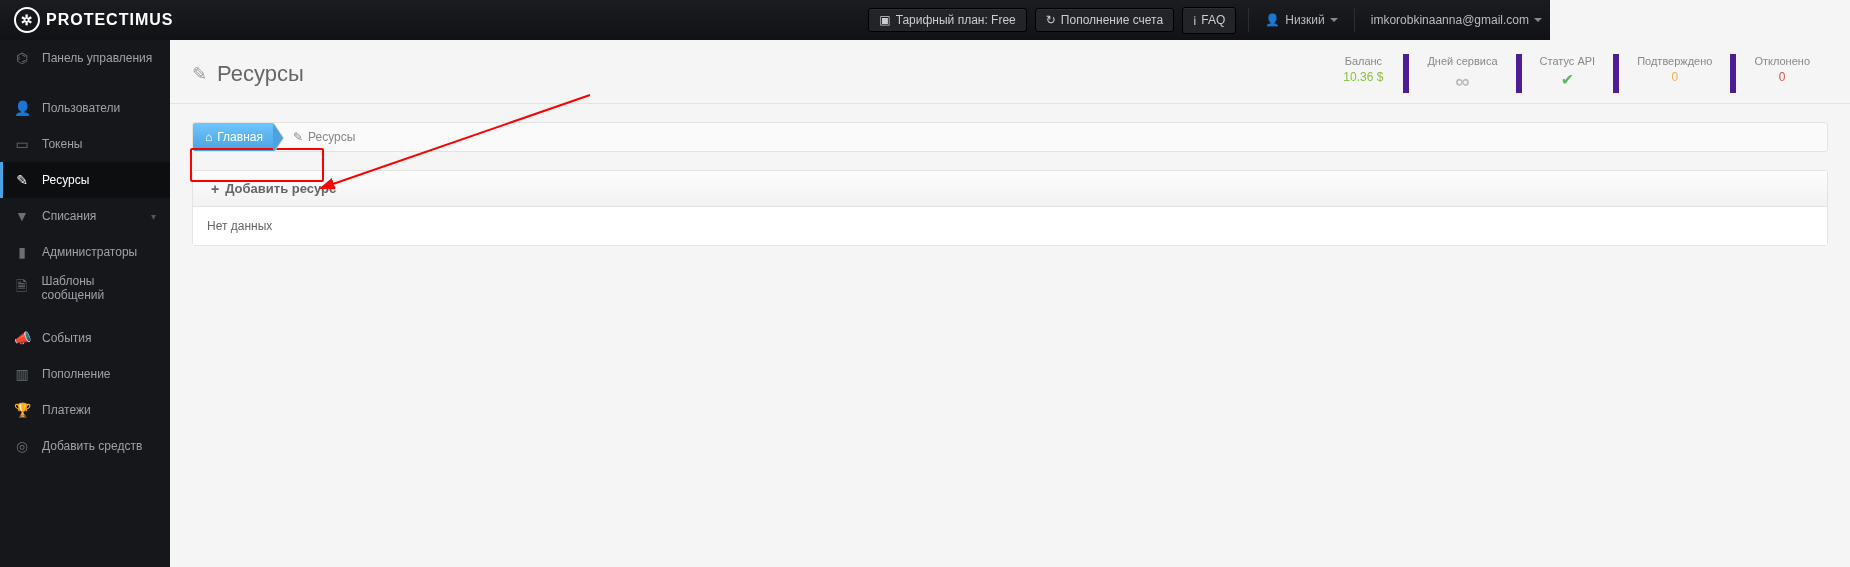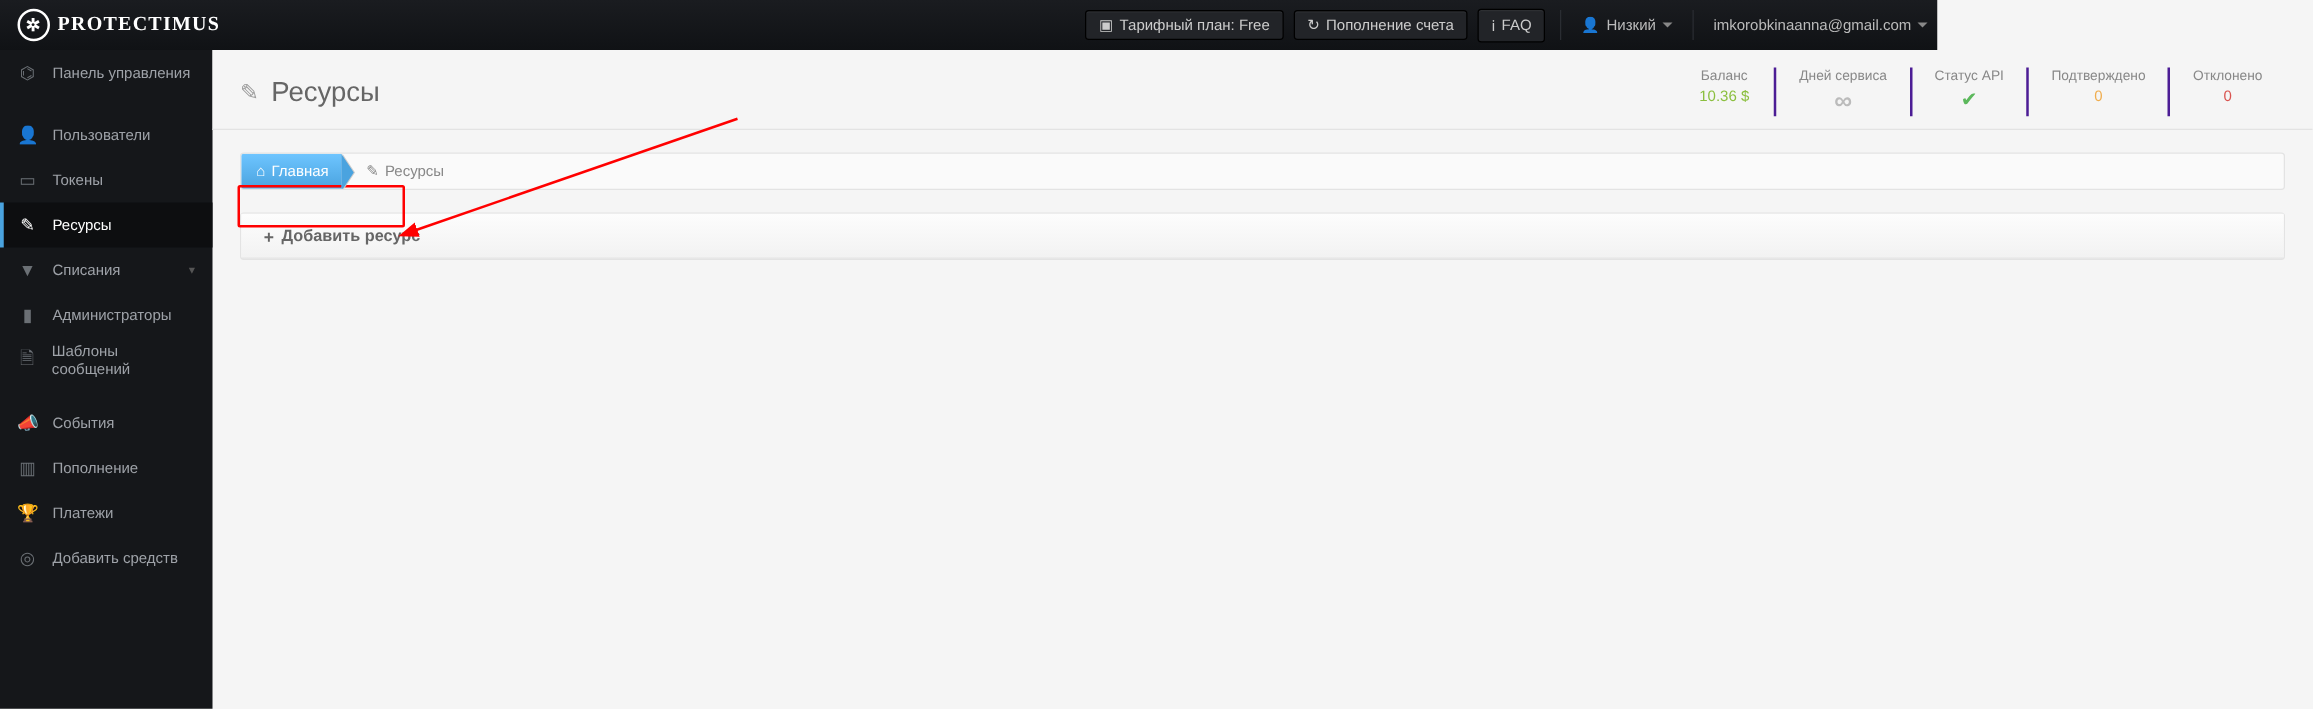--- a/index.html
+++ b/index.html
@@ -2,21 +2,21 @@
 <html><head>
 <meta charset="utf-8">
 <style>
 * { box-sizing: border-box; margin: 0; padding: 0; }
 body { font-family: "Helvetica Neue", Helvetica, Arial, sans-serif; font-size: 13px; background: #f5f5f5; color: #333; width: 1550px; height: 475px; overflow: hidden; }
 
 
 .topbar { height: 40px; background: linear-gradient(#1a1c20,#101215); display: flex; align-items: center; color: #bbb; }
 .logo { display:flex; align-items:center; gap:6px; padding: 0 14px; color:#fff; font-weight:bold; font-size:16px; letter-spacing:1px;}
 .logo-icon { width:26px; height:26px; border:2px solid #fff; border-radius:50%; display:flex; align-items:center; justify-content:center; font-size:14px; color:#fff; position:relative;}
-.logo-text { font-family: Liberation Serif, serif; }
+.logo-text { font-family: Liberation Sans, sans-serif; }
 .top-spacer { flex:1; }
 .top-right { display:flex; align-items:center; height:100%; }
 .top-btn { background:#222428; border:1px solid #000; border-radius:3px; padding:4px 10px; margin:0 4px; font-size:12px; color:#ccc; display:flex; align-items:center; gap:5px; cursor:pointer; box-shadow:inset 0 1px 0 rgba(255,255,255,0.05);}
 .top-sep { width:1px; height:24px; background:#2a2d32; margin:0 8px; }
 .top-link { color:#bbb; padding:0 8px; display:flex; align-items:center; gap:5px; font-size:12px; cursor:pointer;}
 .user-icon { color:#d9534f; }
 .caret { display:inline-block; width:0; height:0; border-left:4px solid transparent; border-right:4px solid transparent; border-top:4px solid #888; vertical-align:middle;}
 
 
 .sidebar { position:absolute; top:40px; left:0; bottom:0; width:170px; background:#15171a; color:#aaa; }
@@ -27,21 +27,21 @@
 .sb-icon { width:16px; text-align:center; font-size:14px; color:#6b7075; }
 .sidebar li.active .sb-icon { color:#fff; }
 .sb-caret { margin-left:auto; font-size:10px; color:#555;}
 
 
 .main { position:absolute; top:40px; left:170px; right:0; bottom:0; padding:0; }
 .page-head { display:flex; align-items:center; padding:14px 22px 10px 22px; border-bottom:1px solid #e3e3e3; background:#f5f5f5;}
 .page-title { display:flex; align-items:center; gap:10px; font-size:22px; font-weight:300; color:#666;}
 .page-title .pt-icon { color:#999; font-size:18px; }
 .stats { margin-left:auto; display:flex; }
-.stat { border-left:2px solid #4c1d95; padding:0 18px; text-align:center; min-width:80px;}
+.stat { border-left:6px solid #4c1d95; padding:0 18px; text-align:center; min-width:80px;}
 .stat:first-child { border-left:none;text-align:center; }
 .stat-label { font-size:11px; color:#888; line-height:14px; padding-bottom:2px;}
 .stat-value { font-size:12px; font-weight:300; }
 .stat-green { color:#8bbf3f; }
 .stat-orange { color:#f0ad4e; }
 .stat-red { color:#d9534f; }
 .stat-check { color:#5cb85c; font-size:16px;}
 .stat-infinity { color:#bbb; font-size:20px; font-weight:bold;}
 
 .content { padding:18px 22px; }
@@ -199,20 +199,23 @@
         <span>Ресурсы</span>
       </div>
     </div>
 
     <div class="panel">
       <div class="panel-head">
         <div class="add-btn">
           <span class="plus i">+</span>
           <span>Добавить ресурс</span>
         </div>
+      </div>
+      <div class="panel-body">
+        <span>Нет данных</span>
       </div>
     </div>
 
   </div>
 
   <div class="red-box" style="left:20px; top:108px; width:134px; height:34px;"></div>
   <svg class="arrow-svg" style="left:140px; top:50px; width:300px; height:110px;">
     <defs>
       <marker id="ah" markerWidth="10" markerHeight="10" refX="2" refY="3" orient="auto">
         <path d="M0,0 L0,6 L8,3 z" fill="#ff0000"></path>

